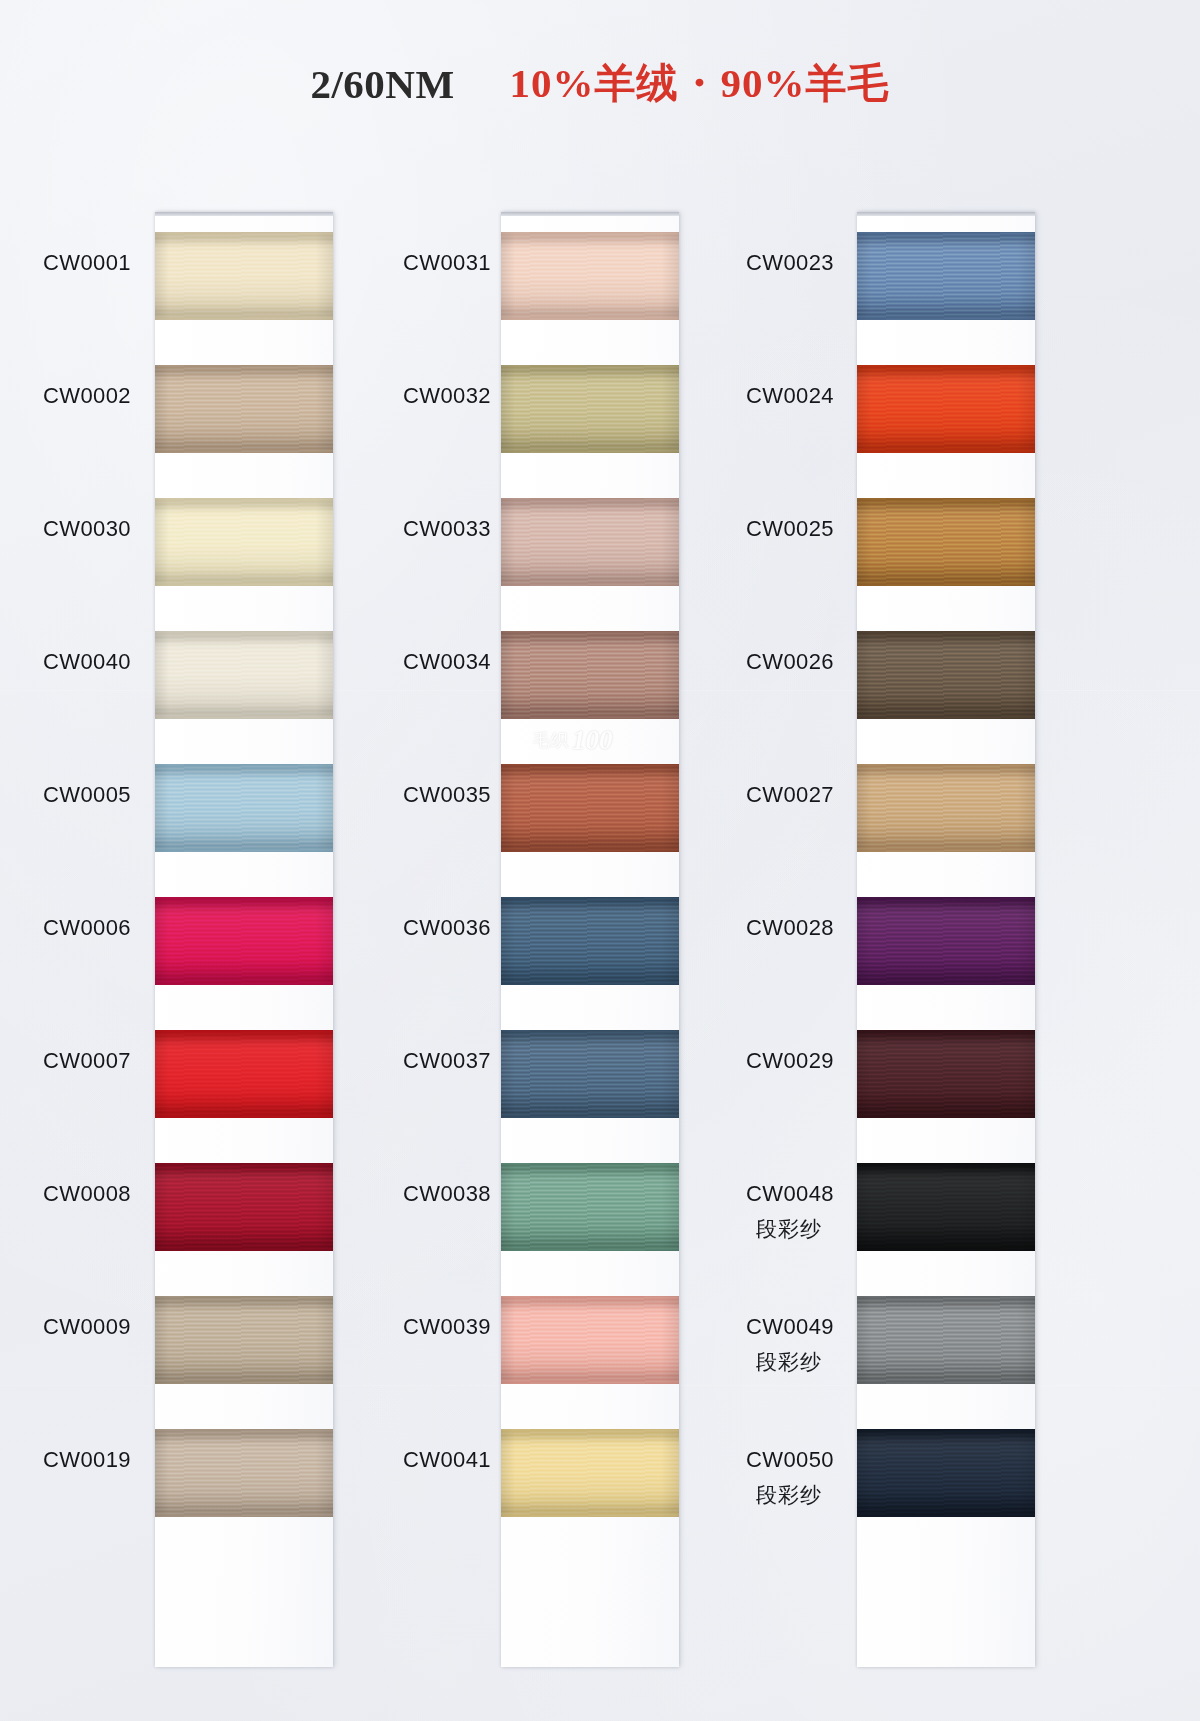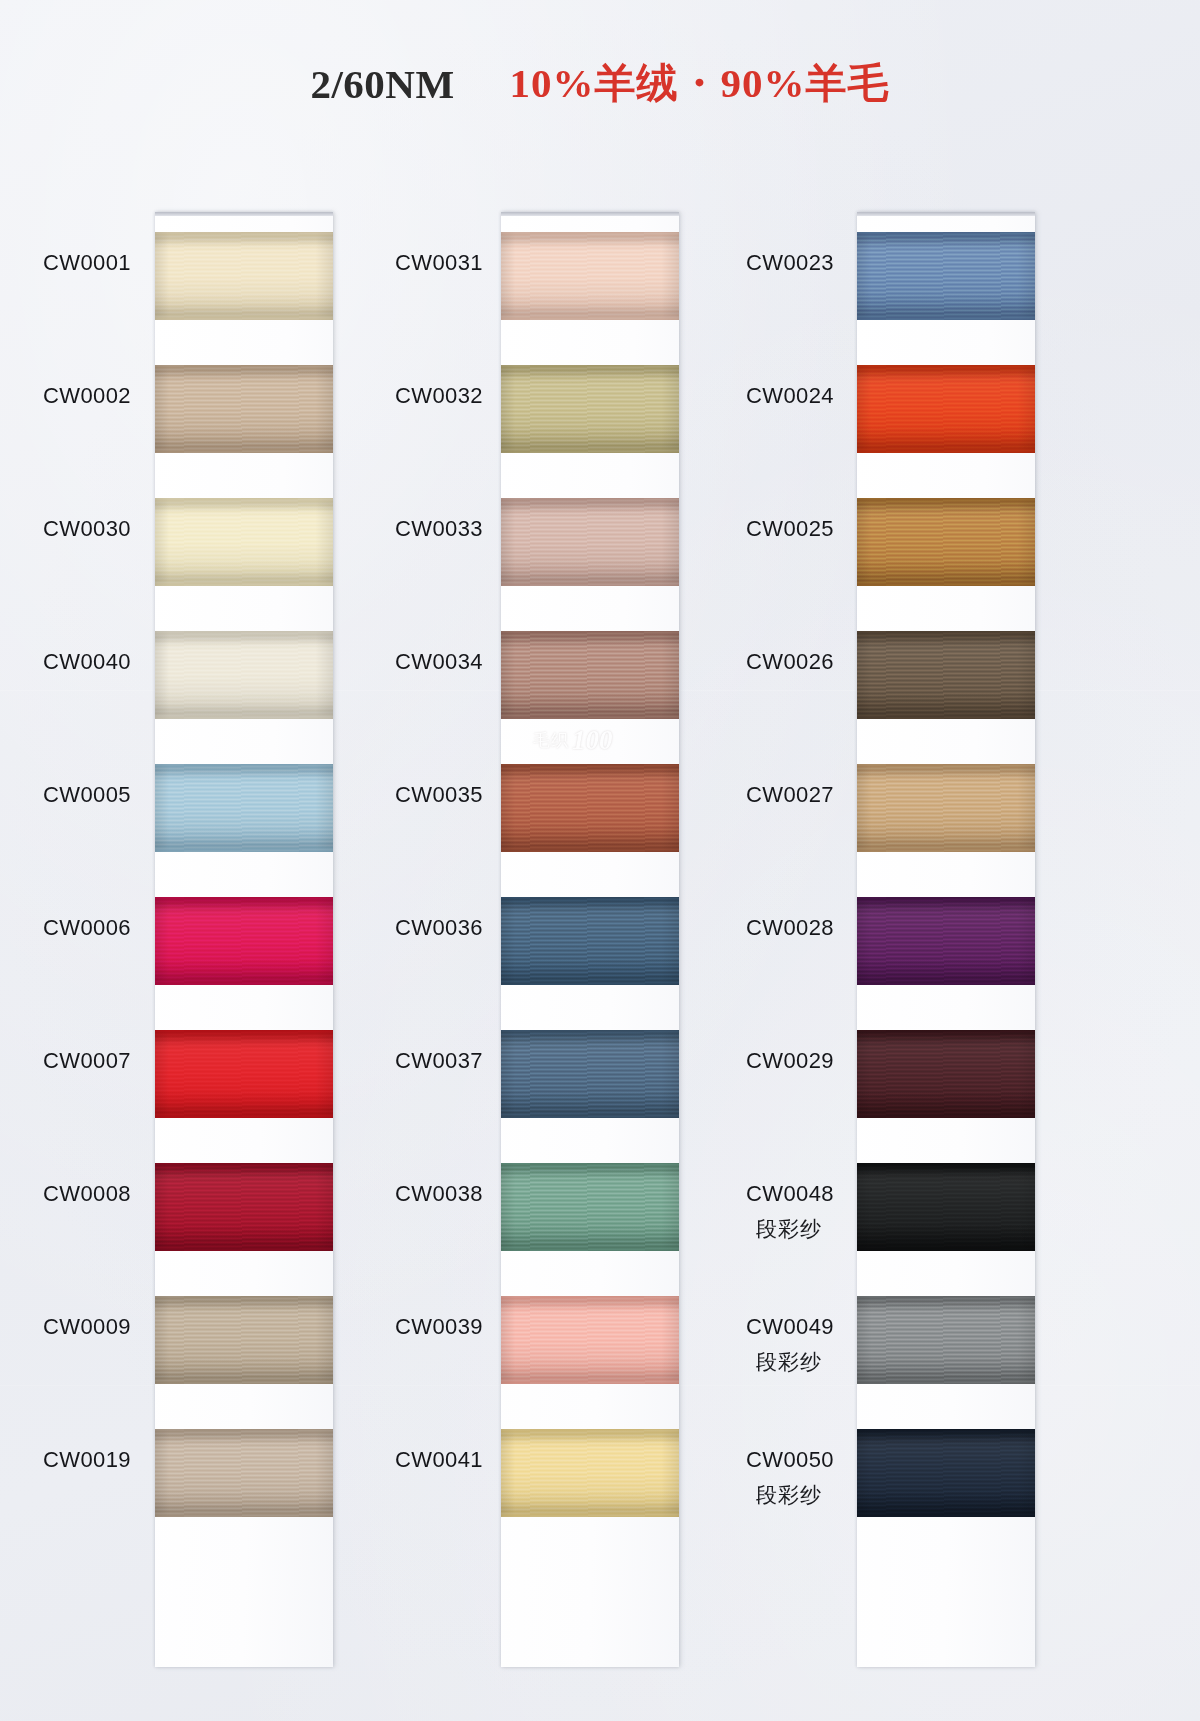--- a/index.html
+++ b/index.html
@@ -102,21 +102,21 @@
   .row-sub {
     position: absolute;
     top: 72px;
     font-size: 21px;
     color: #1b1c20;
     letter-spacing: 1px;
     white-space: nowrap;
     font-family: "DejaVu Sans", sans-serif;
   }
   .col-1 .row-label, .col-1 .row-sub { left: 3px; }
-  .col-2 .row-label, .col-2 .row-sub { left: 2px; }
+  .col-2 .row-label, .col-2 .row-sub { left: 10px; }
   .col-3 .row-label, .col-3 .row-sub { left: 4px; }
   .col-3 .row-sub { left: 14px; }
 
   
   .swatch {
     position: absolute;
     width: 178px;
     height: 88px;
     top: 20px;
     overflow: hidden;

